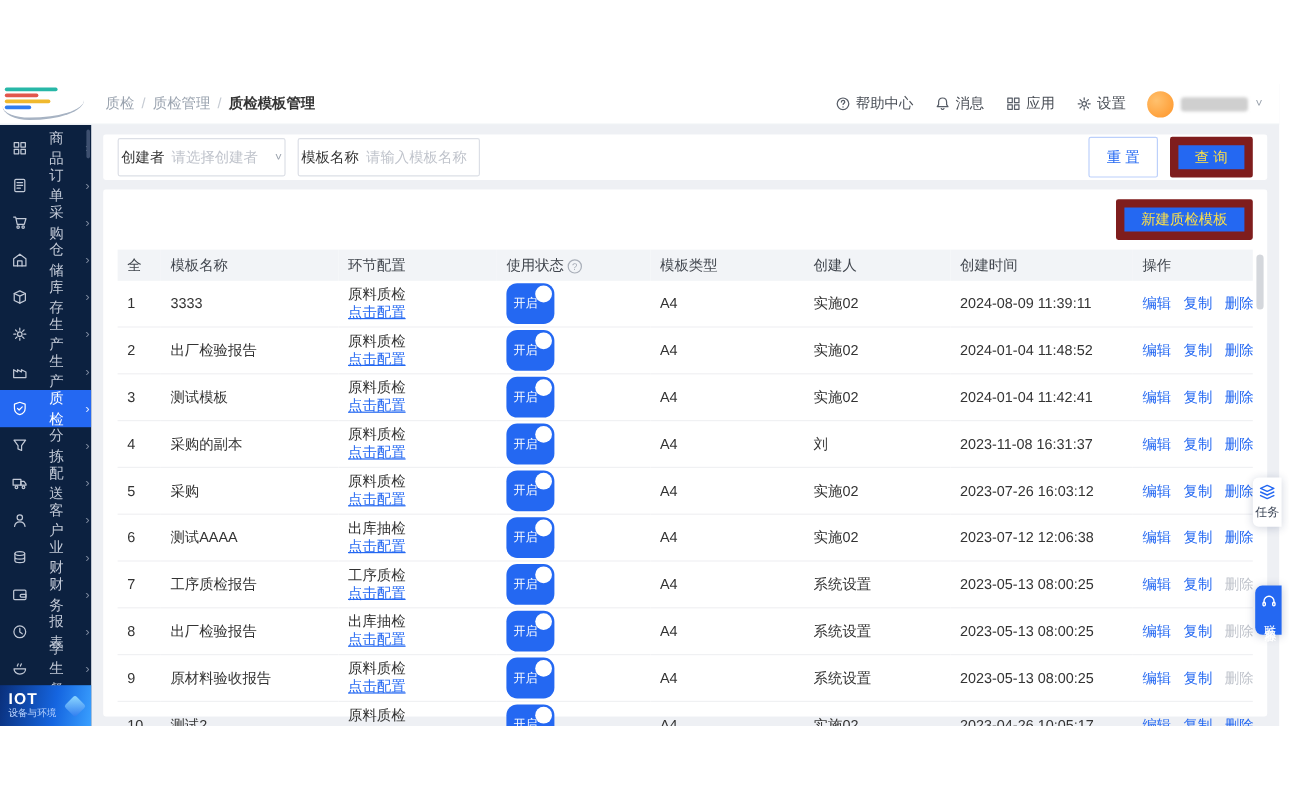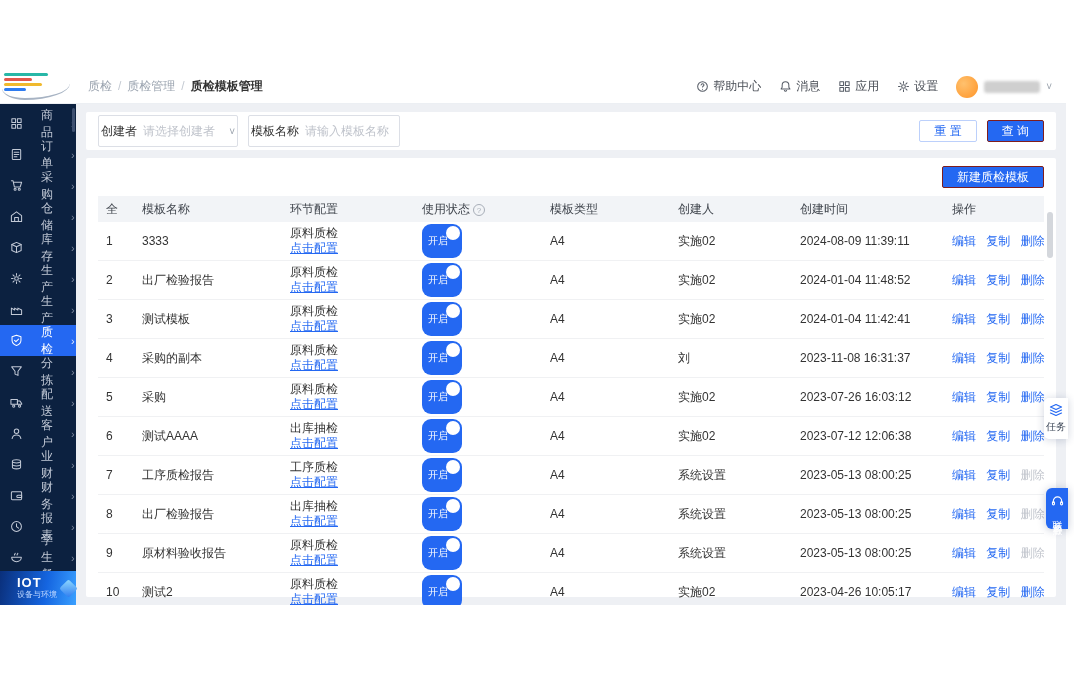--- a/index.html
+++ b/index.html
@@ -43,43 +43,43 @@
   .side-items { flex:1; padding-top:4px; position:relative; overflow:hidden; }
   .side-scroll { position:absolute; right:1px; top:4px; width:3px; height:24px; background:#3e5070; border-radius:2px; }
   .side-item { height:31px; display:flex; align-items:center; padding:0 6px 0 10px;
                color:#c2c9d6; font-size:12px; gap:18px; cursor:pointer; }
   .side-item .s-icon svg { width:13px; height:13px; fill:none; stroke:currentColor; stroke-width:1.1;
                            stroke-linecap:round; stroke-linejoin:round; display:block; }
   .side-item .s-chev { margin-left:auto; color:#7d899e; font-size:11px; }
   .side-item.active { background:#2468f2; color:#fff; }
   .side-item.active .s-chev { color:#dce7ff; }
   .iot { height:34px; background:linear-gradient(100deg,#0a2f7a,#1565e0 60%,#3aa0ff);
-         display:flex; align-items:center; padding:0 17px; gap:5px; cursor:pointer; }
+         display:flex; align-items:center; padding:0 7px; gap:5px; cursor:pointer; }
   .iot-title { color:#fff; font-weight:bold; font-size:13px; line-height:13px; letter-spacing:1px; }
   .iot-sub { color:#bcd6ff; font-size:8px; white-space:nowrap; }
   .iot-cube { width:13px; height:13px; background:linear-gradient(135deg,#8fd9ff,#2f7cf0);
               transform:rotate(45deg); border-radius:2px; margin-left:auto; flex:none; }
 
   
   .main { position:absolute; left:76px; top:34px; right:0; bottom:0; padding:8px 10px; overflow:hidden; }
 
   .filter-card { background:#fff; border-radius:2px; height:38px; display:flex; align-items:center;
                  padding:0 12px; gap:10px; }
   .ctl { height:32px; border:1px solid #dcdfe6; border-radius:2px; background:#fff;
          display:flex; align-items:center; gap:6px; padding:0 2px; font-size:12px; cursor:pointer; min-width:140px; }
   .ctl .lbl { color:#333; }
   .ctl .ph { color:#c0c4cc; }
   .ctl input { border:none; outline:none; font-size:12px; width:92px; color:#333; }
   .ctl input::placeholder { color:#c0c4cc; }
   .ctl .chev { margin-left:auto; }
   .filter-spacer { flex:1; }
-  .btn { height:22px; padding:0 14px; border-radius:2px; font-size:12px; display:inline-flex;
+  .btn { height:34px; padding:0 14px; border-radius:2px; font-size:12px; display:inline-flex;
          align-items:center; cursor:pointer; white-space:nowrap; }
   .btn-plain { background:#fff; border:1px solid #bcd0fb; color:#2468f2; }
-  .btn-primary { background:#2468f2; border:1px solid #7f1d1d; color:#ffffff; }
+  .btn-primary { background:#2468f2; border:7px solid #7f1d1d; color:#fde047; }
 
   .table-card { position:relative; background:#fff; border-radius:2px; margin-top:8px; height:439px;
                 padding:8px 12px; }
   .card-top { display:flex; justify-content:flex-end; }
   table { width:100%; border-collapse:collapse; font-size:12px; color:#333; margin-top:8px; table-layout:fixed; }
   th { background:#f2f4f7; font-weight:normal; color:#41464e; height:26px; text-align:left;
        padding:0 8px; white-space:nowrap; }
   td { height:34px; padding:2px 8px; border-bottom:1px solid #f0f1f3; vertical-align:middle; white-space:nowrap; }
   .info-circle { display:inline-flex; align-items:center; justify-content:center; width:12px; height:12px;
                  border:1px solid #a8aeb8; border-radius:50%; font-size:8px; color:#a8aeb8; margin-left:3px; }

